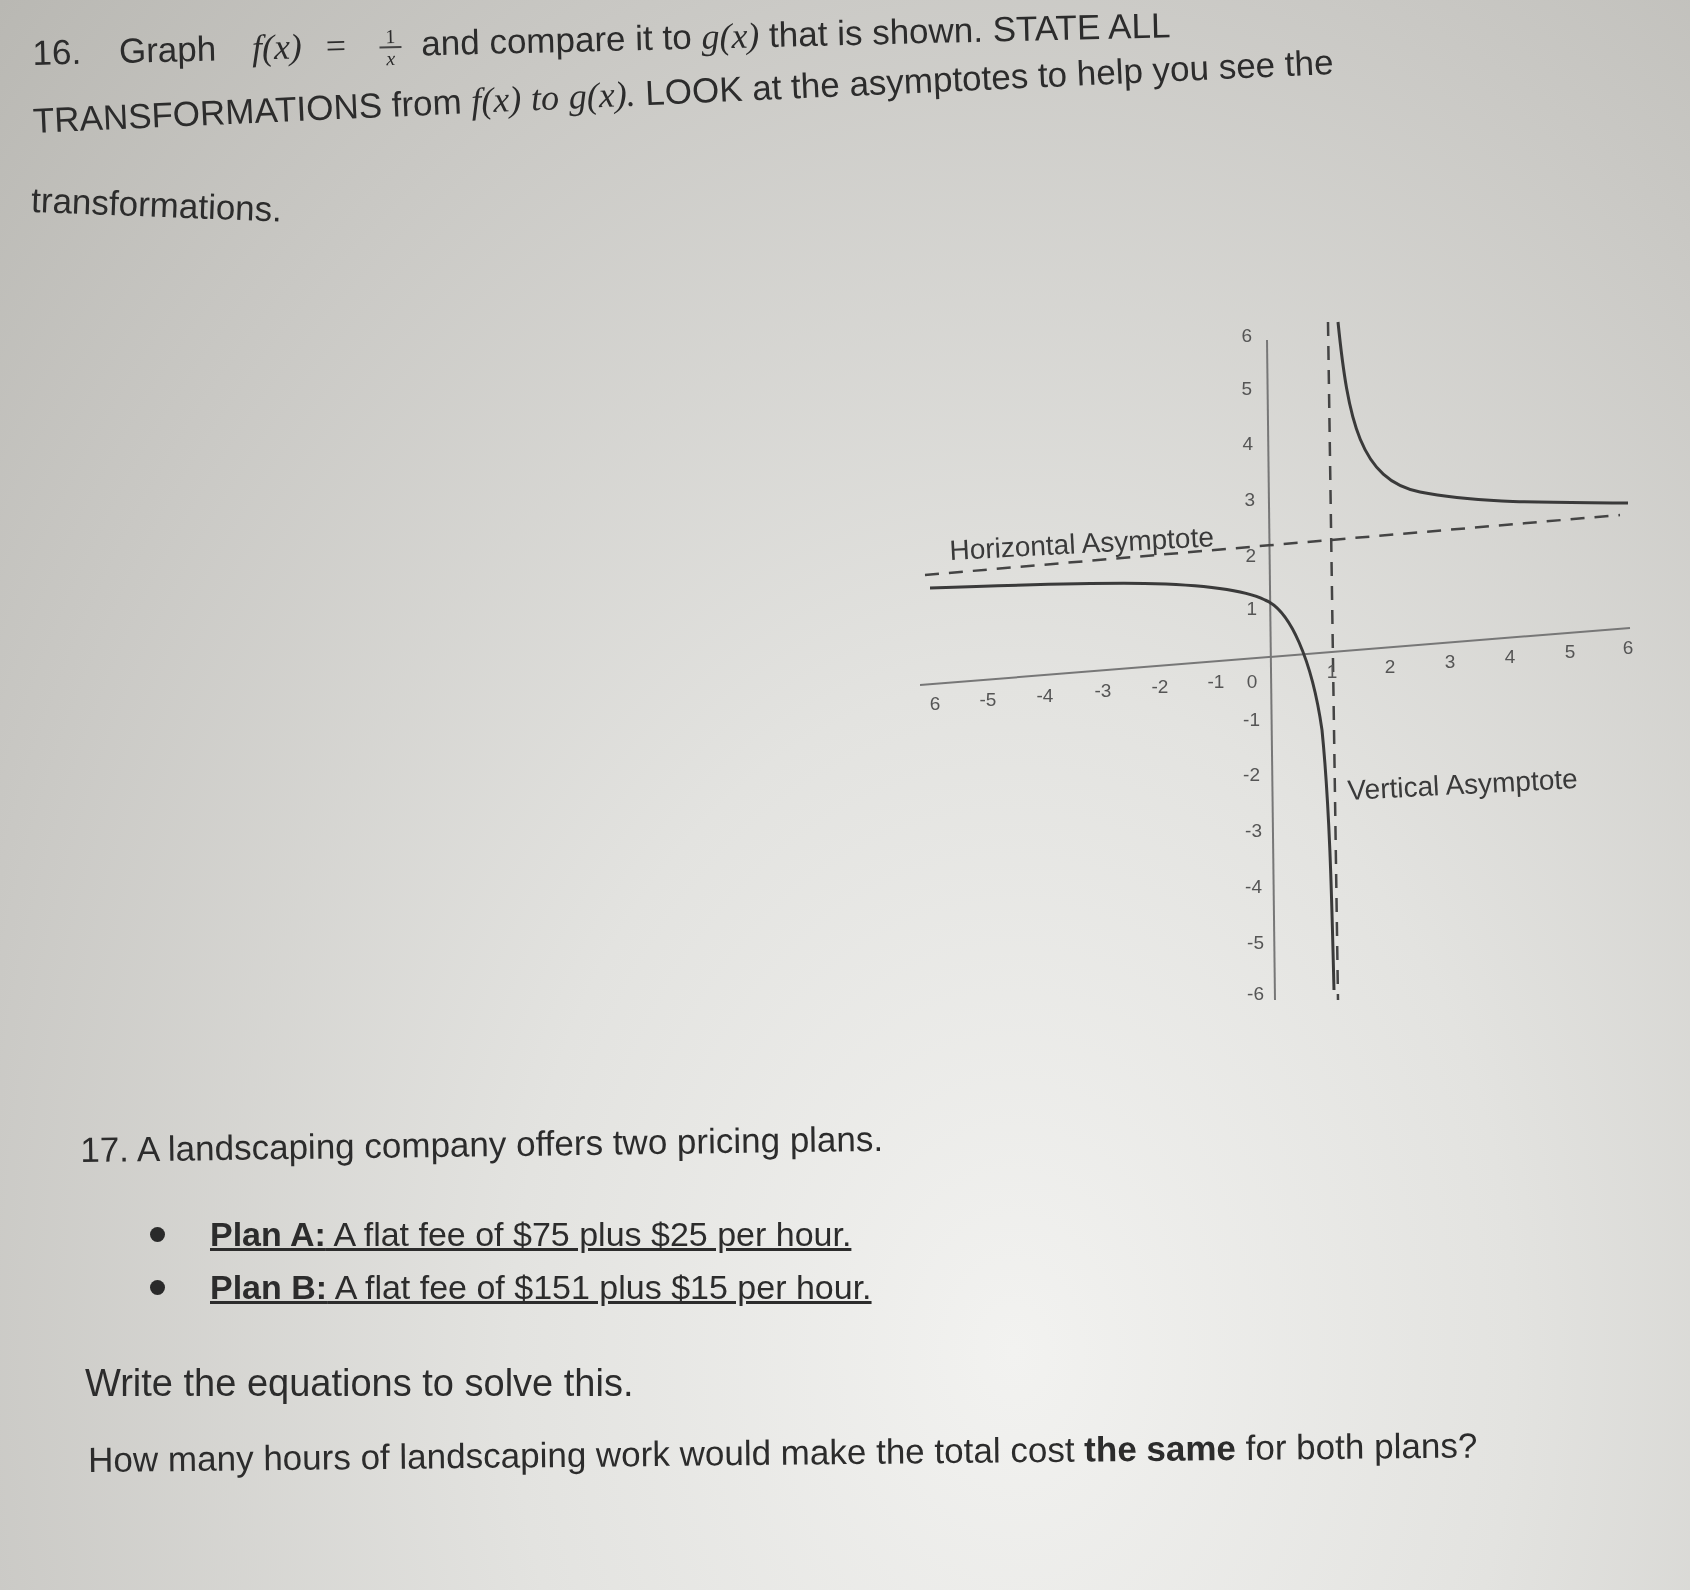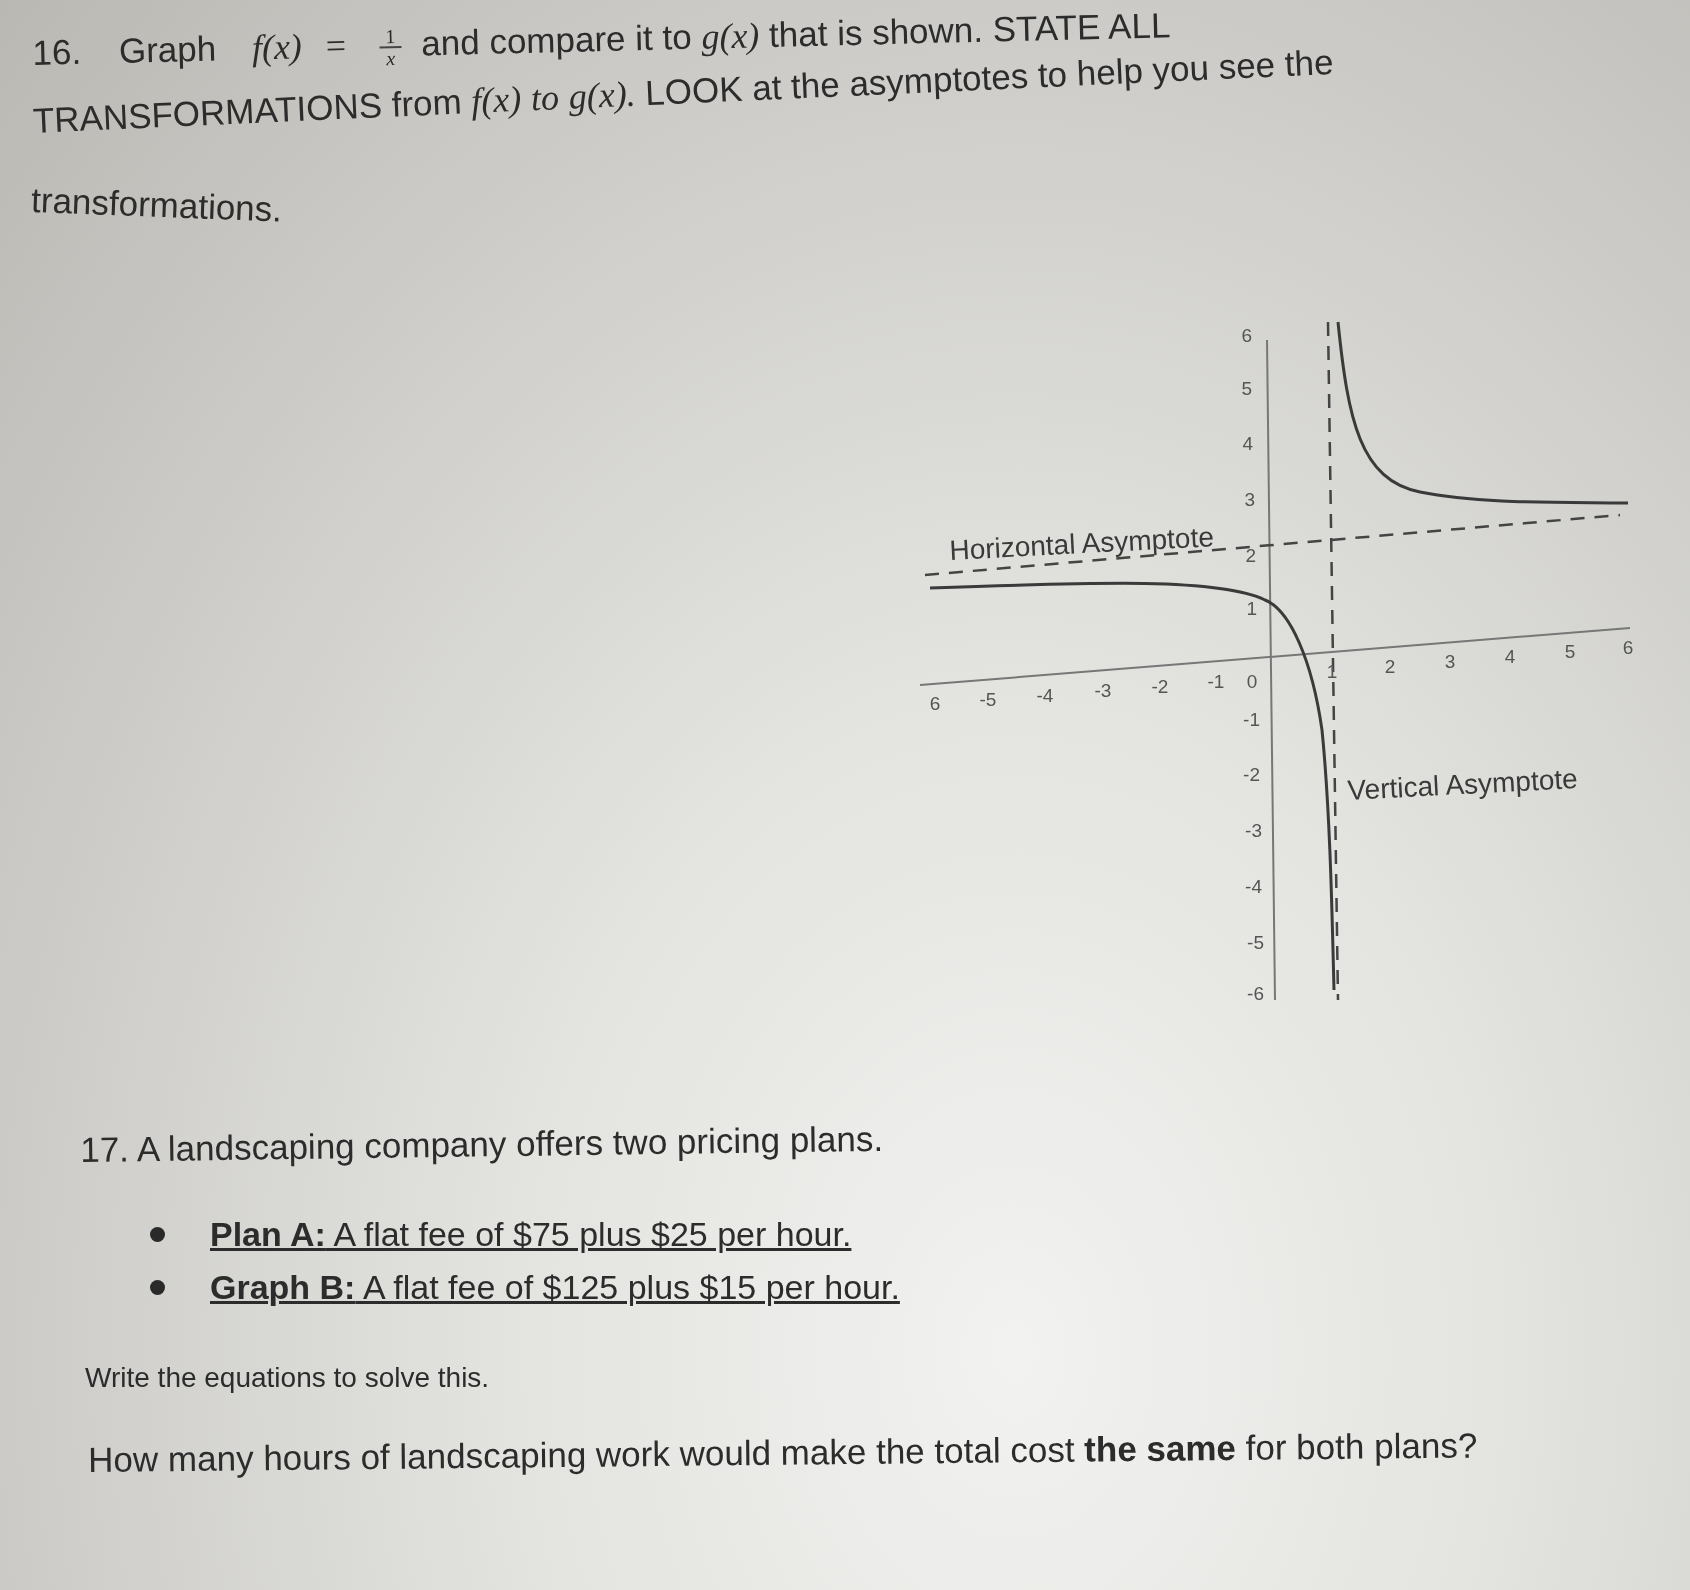--- a/index.html
+++ b/index.html
@@ -15,21 +15,21 @@
     .math { font-family: "Liberation Serif", serif; font-style: italic; font-size: 36px; }
     .frac { display: inline-block; vertical-align: middle; text-align: center; font-family: "Liberation Serif", serif; font-style: italic; font-size: 20px; line-height: 20px; margin: 0 10px; }
     .frac .num { display: block; border-bottom: 2px solid #444; padding: 0 6px; font-style: normal; }
     .frac .den { display: block; }
     .graph { position: absolute; left: 920px; top: 310px; width: 720px; height: 700px; }
     .q17 { left: 80px; top: 1130px; font-size: 35px; transform: rotate(-0.8deg); transform-origin: left top; }
     .bullet-list { position: absolute; left: 150px; top: 1215px; font-size: 34px; }
     .bullet { display: flex; align-items: center; margin-bottom: 14px; white-space: nowrap; text-decoration: underline; }
     .bullet .dot { width: 15px; height: 15px; border-radius: 50%; background: #2a2a2a; margin-right: 45px; }
     .bullet b { font-weight: bold; }
-    .write { left: 85px; top: 1362px; font-size: 28px; }
+    .write { left: 85px; top: 1362px; font-size: 38px; }
     .how { left: 88px; top: 1440px; font-size: 35px; transform: rotate(-0.6deg); transform-origin: left top; }
     .how b { font-weight: bold; }
   </style>
 </head>
 <body>
 
 <div class="abs q16-line1">
   <span>16.</span>
   <span style="margin-left:28px">Graph</span>
   <span class="math" style="margin-left:26px">f(x)</span>
@@ -104,22 +104,22 @@
 <div class="abs q17">17.  A landscaping company offers two pricing plans.</div>
 
 <div class="bullet-list">
   <div class="bullet">
     <span class="dot"></span>
     <b>Plan A:</b>
     <span style="white-space:pre"> A flat fee of $75 plus $25 per hour.</span>
   </div>
   <div class="bullet">
     <span class="dot"></span>
-    <b>Graph B:</b>
-    <span style="white-space:pre"> A flat fee of $125 plus $15 per hour.</span>
+    <b>Plan B:</b>
+    <span style="white-space:pre"> A flat fee of $151 plus $15 per hour.</span>
   </div>
 </div>
 
 <div class="abs write">Write the equations to solve this.</div>
 
 <div class="abs how">
   <span style="white-space:pre">How many hours of landscaping work would make the total cost </span><b>the same</b><span style="white-space:pre"> for both plans?</span>
 </div>
 
 </body></html>

